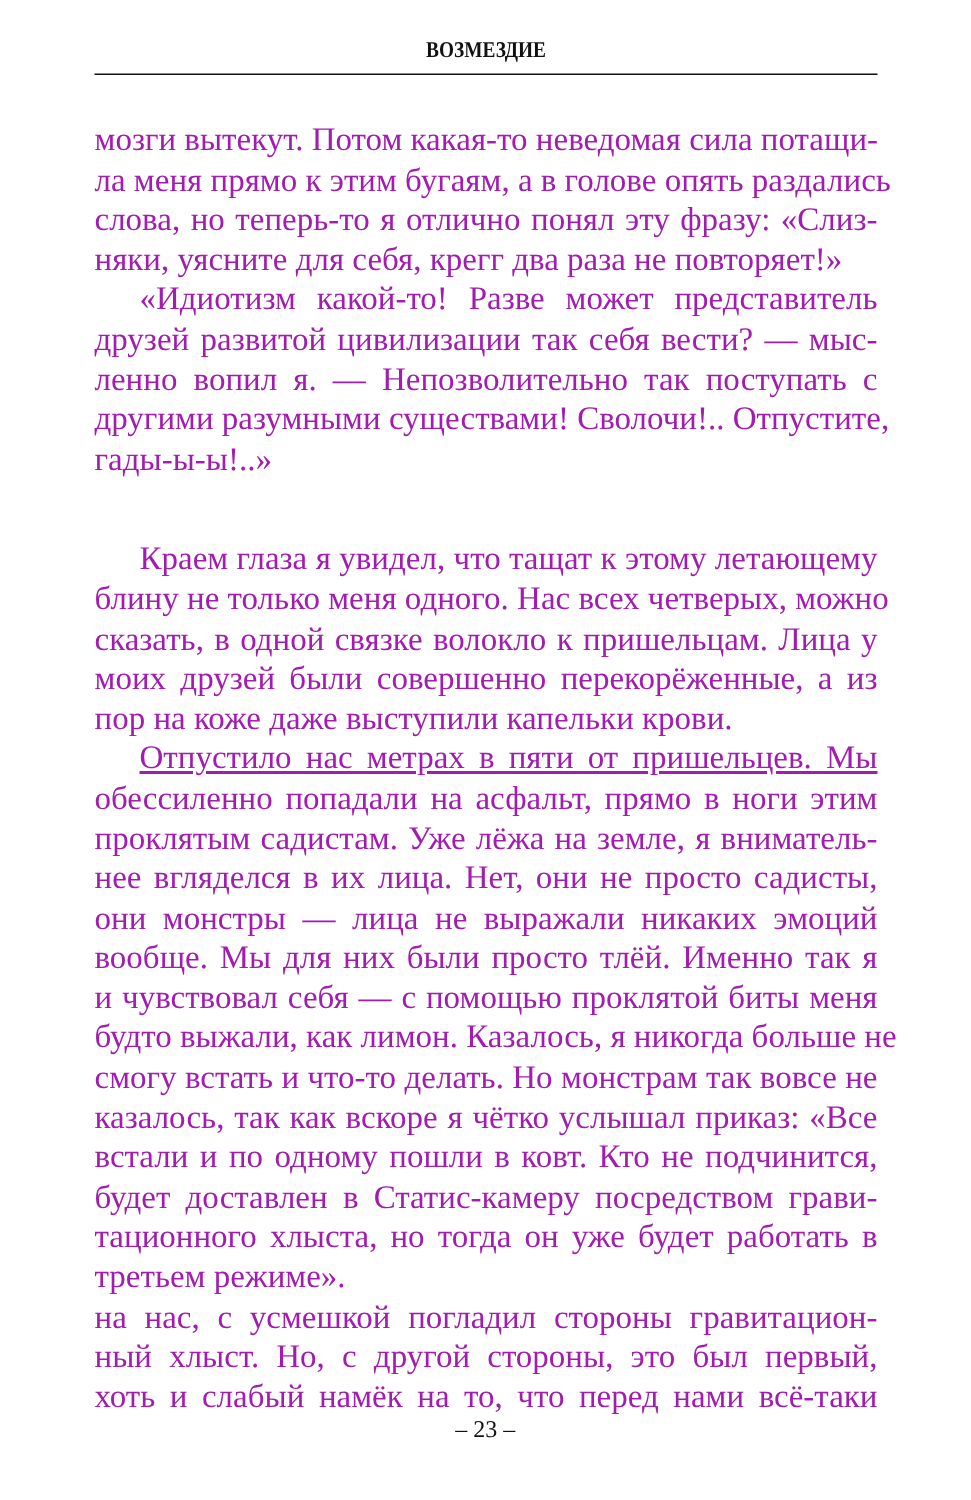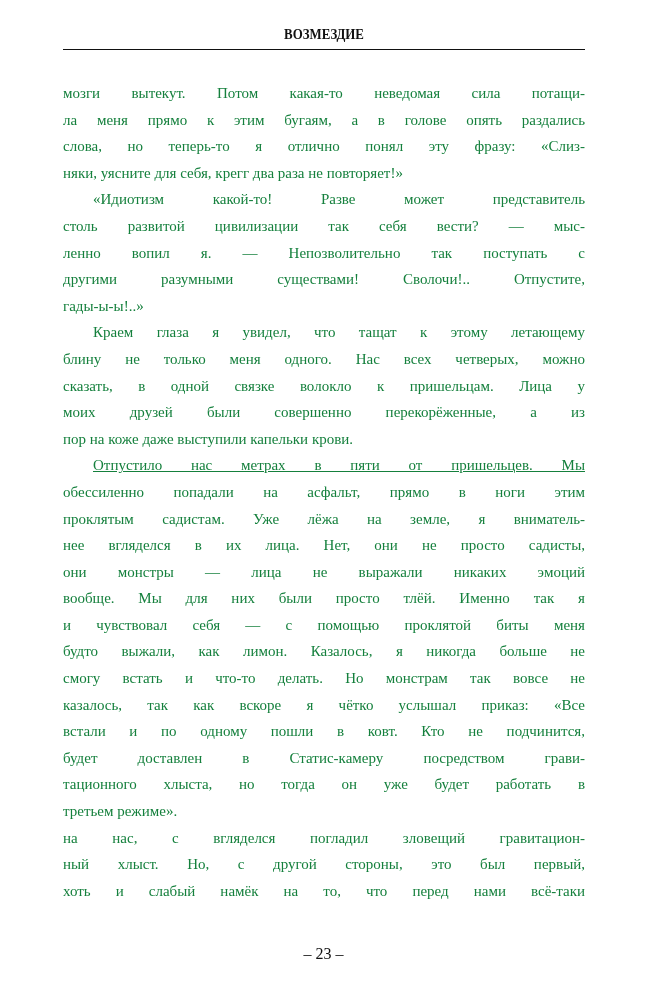--- a/index.html
+++ b/index.html
@@ -8,22 +8,22 @@
   .running-head {
     position: absolute; left: 63px; width: 522px; top: 26px;
     text-align: center;
     font-family: "Liberation Serif", serif; font-weight: bold;
     font-size: 15px; letter-spacing: 0px; color: #111;
     transform: scaleX(0.86); transform-origin: center;
   }
   .rule { position: absolute; left: 63px; width: 522px; top: 49px; height: 0; border-top: 1.6px solid #111; }
   .body-text {
     position: absolute; left: 63px; width: 522px; top: 80px;
-    font-family: "Liberation Serif", serif; font-size: 15px;
-    line-height: 26.6px; color: #15803d;
+    font-family: "Liberation Serif", serif; font-size: 22px;
+    line-height: 26.6px; color: #a21caf;
     text-align: justify; hyphens: manual;
   }
   .body-text p { margin: 0; text-indent: 0; }
   .line { display: block; text-align: justify; text-align-last: justify; white-space: nowrap; overflow: visible; }
   .line.last { text-align-last: left; }
   .folio {
     position: absolute; left: 0; width: 647px; top: 945px; text-align: center;
     font-family: "Liberation Serif", serif; font-size: 16px; color: #111;
   }
 </style>
@@ -35,27 +35,27 @@
   <div class="rule"></div>
   <div class="body-text" id="body">
       <p>
         <span class="line">мозги вытекут. Потом какая-то неведомая сила потащи-</span>
         <span class="line">ла меня прямо к этим бугаям, а в голове опять раздались</span>
         <span class="line">слова, но теперь-то я отлично понял эту фразу: «Слиз-</span>
         <span class="line last">няки, уясните для себя, крегг два раза не повторяет!»</span>
       </p>
       <p>
         <span class="line" style="text-indent: 30px;">«Идиотизм какой-то! Разве может представитель</span>
-        <span class="line">столь развитой цивилизации так себя вести? — мыс-</span>
+        <span class="line">друзей развитой цивилизации так себя вести? — мыс-</span>
         <span class="line">ленно вопил я. — Непозволительно так поступать с</span>
         <span class="line">другими разумными существами! Сволочи!.. Отпустите,</span>
         <span class="line last">гады-ы-ы!..»</span>
       </p>
       <p>
-        <span class="line" style="text-indent: 30px;">Краем глаза я увидел, что тащат к этому летающему</span>
+        <span class="line" style="text-indent: 30px; margin-top: 40px;">Краем глаза я увидел, что тащат к этому летающему</span>
         <span class="line">блину не только меня одного. Нас всех четверых, можно</span>
         <span class="line">сказать, в одной связке волокло к пришельцам. Лица у</span>
         <span class="line">моих друзей были совершенно перекорёженные, а из</span>
         <span class="line last">пор на коже даже выступили капельки крови.</span>
       </p>
       <p>
         <span class="line" style="text-indent: 30px; text-decoration: underline;">Отпустило нас метрах в пяти от пришельцев. Мы</span>
         <span class="line">обессиленно попадали на асфальт, прямо в ноги этим</span>
         <span class="line">проклятым садистам. Уже лёжа на земле, я вниматель-</span>
         <span class="line">нее вгляделся в их лица. Нет, они не просто садисты,</span>
@@ -64,19 +64,19 @@
         <span class="line">и чувствовал себя — с помощью проклятой биты меня</span>
         <span class="line">будто выжали, как лимон. Казалось, я никогда больше не</span>
         <span class="line">смогу встать и что-то делать. Но монстрам так вовсе не</span>
         <span class="line">казалось, так как вскоре я чётко услышал приказ: «Все</span>
         <span class="line">встали и по одному пошли в ковт. Кто не подчинится,</span>
         <span class="line">будет доставлен в Статис-камеру посредством грави-</span>
         <span class="line">тационного хлыста, но тогда он уже будет работать в</span>
         <span class="line last">третьем режиме».</span>
       </p>
       <p>
-        <span class="line">на нас, с вгляделся погладил зловещий гравитацион-</span>
+        <span class="line">на нас, с усмешкой погладил стороны гравитацион-</span>
         <span class="line">ный хлыст. Но, с другой стороны, это был первый,</span>
         <span class="line">хоть и слабый намёк на то, что перед нами всё-таки</span>
       </p>
     </div>
   <div class="folio">– 23 –</div>
 </div>
 
 </body></html>

